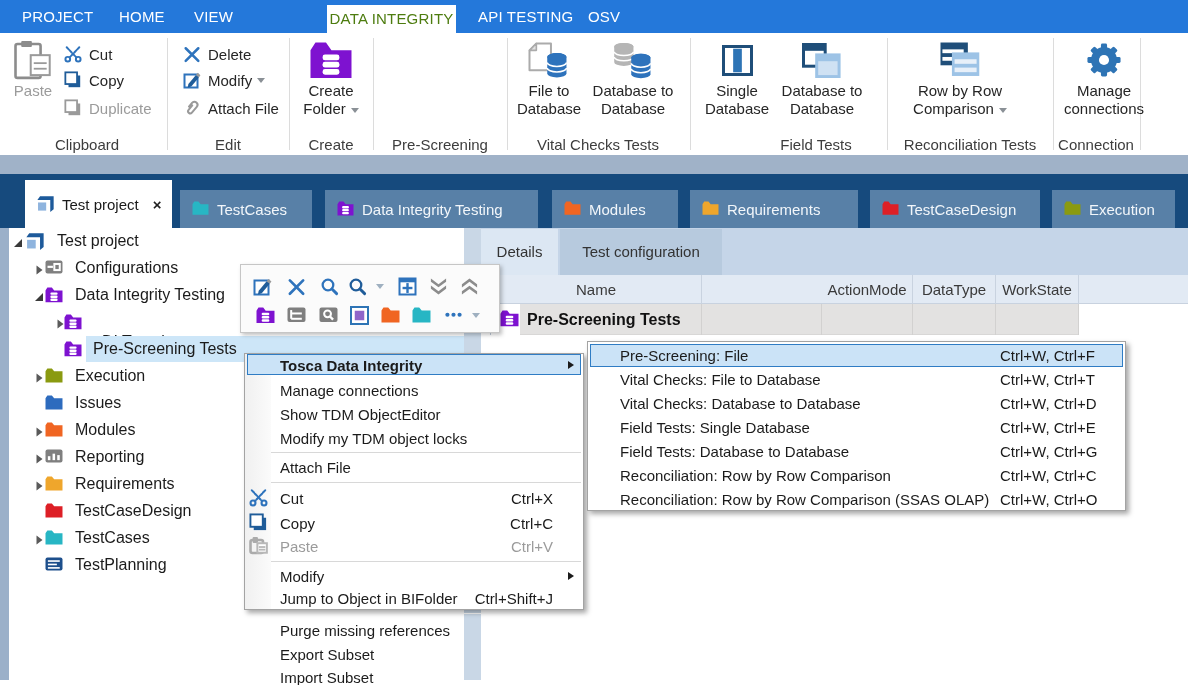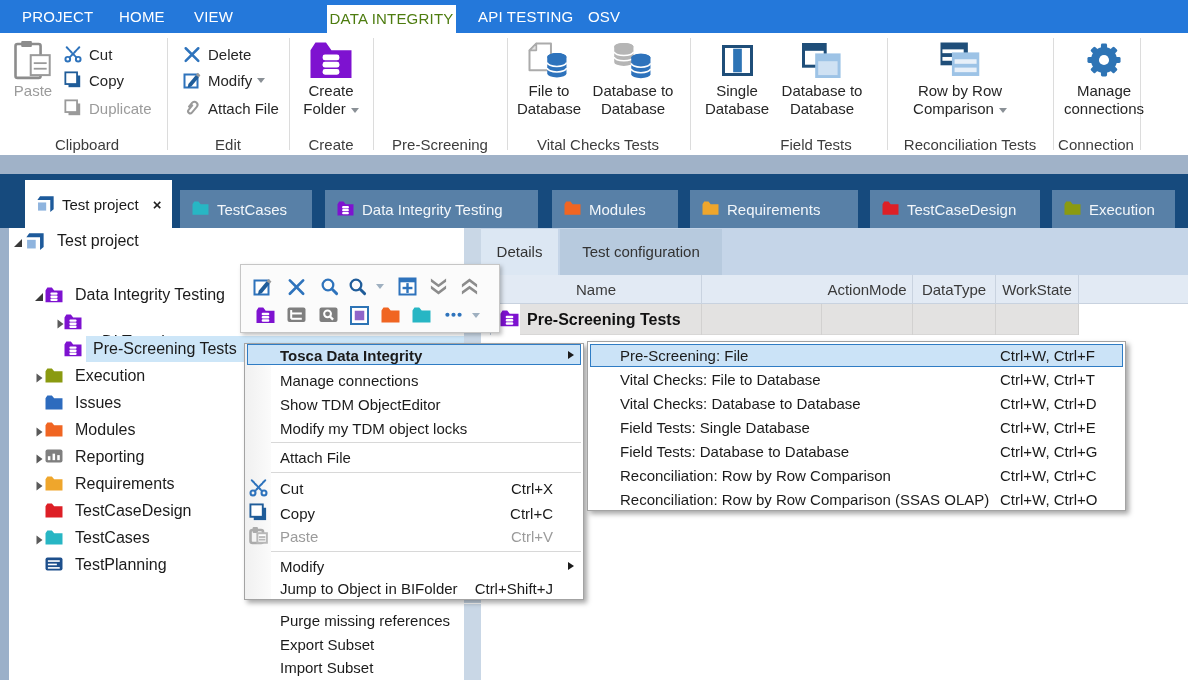--- a/index.html
+++ b/index.html
@@ -53,21 +53,21 @@
   #grid-row{position:absolute;left:9px;top:76px;width:698px;height:31px;}
   #grid-row .icon-cell{position:absolute;left:0;top:0;width:30px;height:31px;background:#ffffff;border-left:1px solid #C0CBD9;box-sizing:border-box;}
   #grid-row .row-bg{position:absolute;left:30px;top:0;width:558px;height:31px;background:#E3E2E1;border-bottom:1px solid #D8D7D6;box-sizing:border-box;}
   #grid-row .lbl{position:absolute;left:37px;top:0;height:31px;line-height:31px;font-size:16px;font-weight:bold;color:#111;white-space:nowrap;}
   .gr-line{position:absolute;top:0;height:31px;width:1px;background:#D2D1D0;}
   
   #mini-toolbar{left:240px;top:264px;width:258px;height:67px;background:#FBFBFB;border:1px solid #C6C6C6;box-shadow:2px 2px 4px rgba(0,0,0,0.25);z-index:10;}
   .mt-btn{position:absolute;width:24px;height:24px;display:flex;align-items:center;justify-content:center;}
   
   .menu-box{background:#ffffff;border:1px solid #A3A3A3;box-shadow:3px 3px 5px rgba(0,0,0,0.35);box-sizing:border-box;}
-  #context-menu{left:244px;top:343px;width:340px;height:257px;z-index:20;}
+  #context-menu{left:244px;top:353px;width:340px;height:257px;z-index:20;}
   #context-menu .gutter{position:absolute;left:0;top:0;bottom:0;width:26px;background:linear-gradient(90deg,#F0F0F0,#FBFBFB);}
   .menu-item{position:absolute;left:1px;width:336px;height:24px;display:flex;align-items:center;}
   .menu-item .txt{position:absolute;left:34px;font-size:15px;color:#1B1B1B;white-space:nowrap;}
   .menu-item .sc{position:absolute;right:29px;font-size:15px;color:#1B1B1B;white-space:nowrap;}
   .menu-item.disabled .txt,.menu-item.disabled .sc{color:#9B9B9B;}
   .menu-item .mi-ic{position:absolute;left:3px;width:20px;height:20px;}
   .menu-sep{position:absolute;left:26px;right:2px;height:1px;background:#D8D8D8;}
   .mi-hl{position:absolute;left:2px;right:2px;height:21px;background:#CBE3F7;border:1px solid #2F7CC4;box-sizing:border-box;}
   .sub-arrow{position:absolute;right:8px;width:0;height:0;border-top:4.5px solid transparent;border-bottom:4.5px solid transparent;border-left:6px solid #1B1B1B;}
   #submenu{left:587px;top:341px;width:539px;height:170px;z-index:30;}
@@ -318,20 +318,31 @@
       <div class="tree-row" style="left: 0px; top: 0px; width: 455px;">
         <div class="expander" style="position: absolute; left: 3px; top: 7px;"><svg width="12" height="12" viewBox="0 0 12 12">
             <path d="M10 2 L10 10 L2 10 Z" fill="#3A3A3A"></path>
           </svg></div>
         <div class="tree-ic" style="left: 17px; top: 5px;"><svg width="18" height="16.919999999999998" viewBox="0 0 18 16.919999999999998">
             <path d="M3.2399999999999998 0.36 L17.64 0.36 L17.64 14.040000000000001 L14.040000000000001 16.919999999999998 L14.040000000000001 4.32 L0.36 4.32 Z" fill="#1D5A9B"></path>
             <rect x="1.08" y="6.84" width="8.64" height="8.64" fill="#8FB4DE"></rect>
           </svg></div>
         <div class="lbl" style="position: absolute; left: 48px; top: 0px; line-height: 26px;">Test project</div>
       </div>
+      <div class="tree-row" style="left: 0px; top: 27px; width: 455px;">
+        <div class="expander" style="position: absolute; left: 24px; top: 7px;"><svg width="12" height="12" viewBox="0 0 12 12">
+            <path d="M3.5 1.5 L9.5 6 L3.5 10.5 Z" fill="#5A5A5A"></path>
+          </svg></div>
+        <div class="tree-ic" style="left: 36px; top: 5px;"><svg width="18" height="14.040000000000001" viewBox="0 0 18 14.040000000000001">
+            <rect x="0.5" y="0.5" width="17" height="13.040000000000001" rx="2" fill="#7F7F7F"></rect>
+            <rect x="2.5200000000000005" y="5.76" width="5.3999999999999995" height="2.16" fill="#ffffff"></rect>
+            <rect x="9.36" y="3.96" width="5.3999999999999995" height="6.12" fill="none" stroke="#ffffff" stroke-width="2"></rect>
+          </svg></div>
+        <div class="lbl" style="position: absolute; left: 66px; top: 0px; line-height: 26px;">Configurations</div>
+      </div>
       <div class="tree-row" style="left: 0px; top: 54px; width: 455px;">
         <div class="expander" style="position: absolute; left: 24px; top: 7px;"><svg width="12" height="12" viewBox="0 0 12 12">
             <path d="M10 2 L10 10 L2 10 Z" fill="#3A3A3A"></path>
           </svg></div>
         <div class="tree-ic" style="left: 36px; top: 5px;"><svg width="18" height="15.84" viewBox="0 0 18 15.84">
             <path d="M0.5 15.34 L0.5 3.4848 L2.34 0.5 L6.84 0.5 L9.18 3.4848 L17.5 3.4848 L17.5 15.34 Z" fill="#7E12D0"></path>
             <rect x="5.3999999999999995" y="5.3999999999999995" width="7.2" height="2.4600000000000004" rx="1.0332000000000001" fill="#ffffff"></rect>
             <rect x="5.3999999999999995" y="8.49" width="7.2" height="2.4600000000000004" rx="1.0332000000000001" fill="#ffffff"></rect>
             <rect x="5.3999999999999995" y="11.580000000000002" width="7.2" height="2.4600000000000004" rx="1.0332000000000001" fill="#ffffff"></rect>
           </svg></div>

